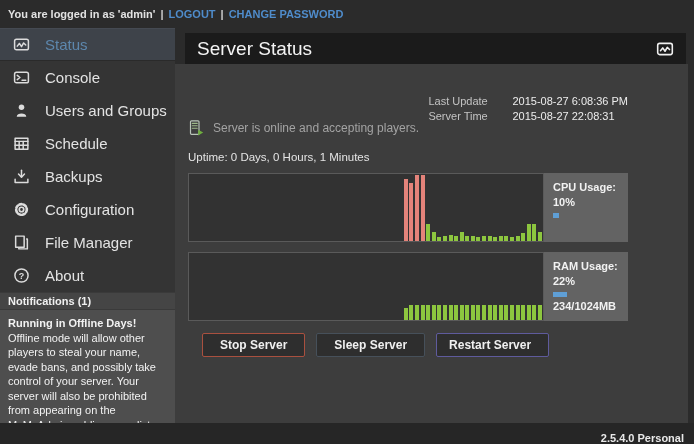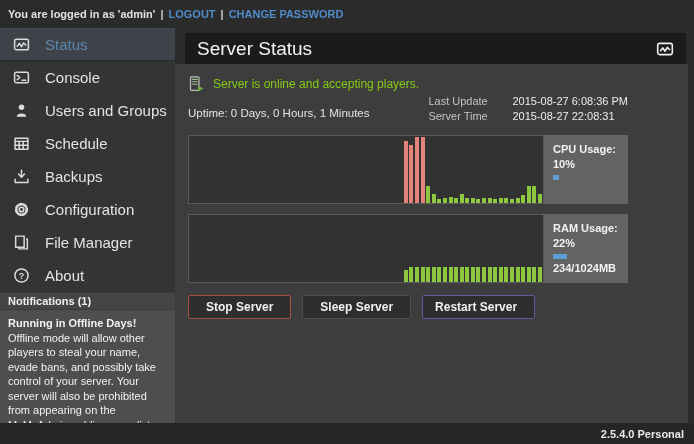--- a/index.html
+++ b/index.html
@@ -32,42 +32,42 @@
   
   .main{flex:1;display:flex;flex-direction:column;background:#2b2b2b;padding-right:6px;min-width:0;}
   .header-strip{padding:5px 2px 0 10px;background:#2b2b2b;}
   .title-bar{height:31px;background:#1b1b1b;display:flex;align-items:center;
     justify-content:space-between;padding:0 12px;}
   .page-title{font-size:19px;color:#f4f4f4;}
   .title-icon{color:#f0f0f0;cursor:pointer;display:flex;align-items:center;}
   .content{flex:1;background:#3d3d3d;padding:8px 0 0 13px;}
   
   .info-row{width:440px;display:flex;justify-content:space-between;margin:4px 0 10px 0;}
-  .status-line{display:flex;align-items:center;font-size:12px;color:#84cc16;}
+  .status-line{display:flex;align-items:center;font-size:12px;color:#a3a3a3;margin-top:44px;}
   .status-line .srv-icon{margin-right:9px;display:flex;}
   .uptime{margin-top:15px;font-size:11.5px;color:#e4e4e4;}
   .stats{font-size:11px;padding-top:2px;margin-top:17px;}
   .stat-row{display:flex;margin-bottom:3px;}
   .stat-label{width:84px;color:#c3c3c3;}
   .stat-value{color:#ececec;}
   
   .chart-row{display:flex;width:440px;margin-bottom:10px;}
   .plot{width:354px;height:67px;border:1px solid #5a5a5a;background:#323232;
     position:relative;overflow:hidden;}
   .bars{position:absolute;right:1px;bottom:0;display:flex;align-items:flex-end;gap:1.6px;}
   .bar{width:4px;}
   .side-panel{width:84px;height:69px;background:#636363;padding:7px 0 0 9px;
     box-sizing:border-box;font-size:11px;font-weight:bold;color:#f2f2f2;line-height:1.35;}
   .mini-bar{height:5px;background:#5f9fd6;margin:3px 0 2px 0;}
   
   .buttons-row{display:flex;gap:11px;margin-top:12px;}
   .btn{height:24px;padding:0 17px;background:#2e2e2e;border:1px solid #555;border-radius:2px;
     color:#f0f0f0;font-size:12px;font-weight:bold;font-family:"Liberation Sans",sans-serif;cursor:pointer;}
   
-  .footer{height:21px;background:#262626;display:flex;align-items:center;
+  .footer{height:21px;background:#262626;display:flex;align-items:flex-end;
     justify-content:flex-end;padding-right:10px;font-size:11px;font-weight:bold;color:#e9e9e9;box-sizing:border-box;}
 </style>
 </head>
 <body>
 
 <div class="topbar" id="topbar">
     <span>You are logged in as 'admin'</span>
     <span class="sep">|</span>
     <a>LOGOUT</a>
     <span class="sep">|</span>
@@ -275,21 +275,21 @@
             <div class="side-panel">
               <div>RAM Usage:</div>
               <div>22%</div>
               <div class="mini-bar" style="width: 14px; background: rgb(95, 159, 214);"></div>
               <div>234/1024MB</div>
             </div>
           </div>
         </div>
 
       <div class="buttons-row" id="buttons">
-          <button class="btn" style="border-color: rgb(169, 80, 63);">Stop Server</button>
+          <button class="btn" style="border-color: rgb(169, 80, 63); margin-left: 14px;">Stop Server</button>
           <button class="btn" style="border-color: rgb(70, 80, 90);">Sleep Server</button>
           <button class="btn" style="border-color: rgb(95, 91, 157); padding-left: 12px;">Restart Server</button>
         </div>
     </div>
   </div>
 </div>
 
 <div class="footer">
   <span>2.5.4.0 Personal</span>
 </div>

